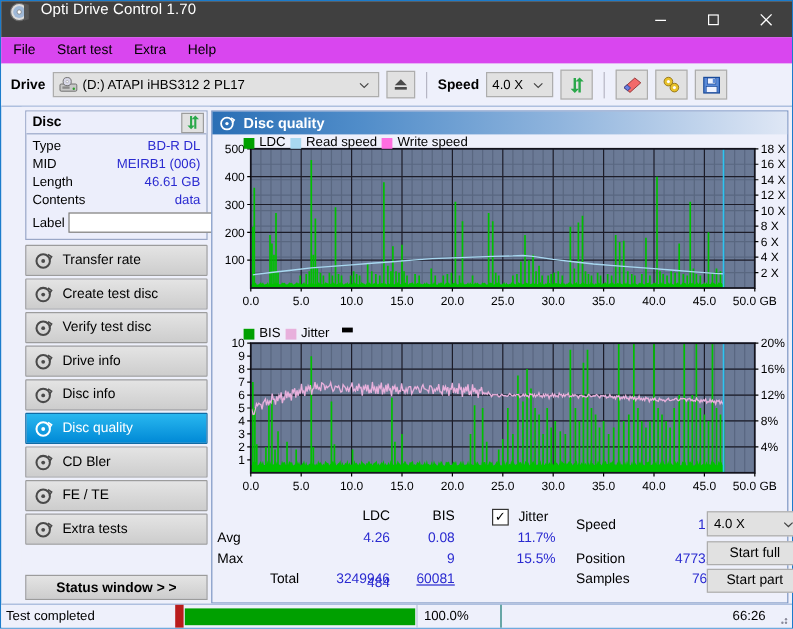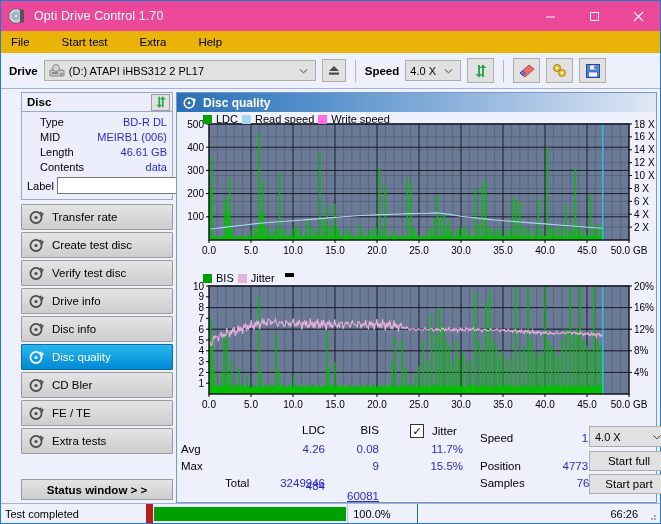--- a/index.html
+++ b/index.html
@@ -14,40 +14,40 @@
   #app {
     width: 661px; height: 524px;
     position: relative;
     background: #eef0fb;
     border: 1px solid #1b7ccc;
     display: flex; flex-direction: column;
   }
 
   
   .titlebar {
-    height: 30px; background: #ec4899; color: #fff;
-    display: flex; align-items: center;
+    height: 30px; background: #404040; color: #fff;
+    display: flex; 
     flex: 0 0 30px;
   }
   .title-icon {
     width: 18px; height: 18px; margin-left: 7px; margin-right: 8px;
     position: relative; flex: 0 0 18px;
   }
   .title-text { font-size: 12.5px; letter-spacing: .1px; }
   .winbtns { margin-left: auto; display: flex; height: 30px; }
   .winbtn {
     width: 44px; height: 30px; display: flex;
     align-items: center; justify-content: center;
     color: #fff; font-size: 13px; line-height: 1;
   }
 
   
   .menubar {
     flex: 0 0 22px; height: 22px; display: flex; align-items: center;
-    background: #eab308; padding-left: 8px; gap: 28px;
+    background: #d946ef; padding-left: 8px; gap: 14px;
     font-size: 11.5px; color: #000;
   }
   .menubar span { padding: 1px 2px; cursor: default; }
 
   
   .toolbar {
     flex: 0 0 36px; height: 36px; display: flex; align-items: center;
     background: #eef0fb; padding: 0 6px 0 8px; gap: 6px;
     border-bottom: 1px solid #9fb4d8;
   }
@@ -89,21 +89,21 @@
     background: #eceefb;
   }
   .disc-head .t { font-weight: bold; font-size: 11.5px; }
   .disc-head .btn {
     margin-left: auto; width: 19px; height: 17px;
     background: #e1e1e1; border: 1px solid #9c9c9c;
     display:flex; align-items:center; justify-content:center;
   }
   .disc-rows { padding: 2px 5px 4px 5px; }
   .drow { display: flex; height: 15px; align-items: center; font-size: 11px; }
-  .drow .k { color: #000; margin-left: 13px; }
+  .drow .k { color: #000; }
   .drow .v { margin-left: auto; color: #2a2ad0; }
   .labelrow { display: flex; align-items: center; margin-top: 2px; gap: 3px; }
   .label-input {
     flex: 1 1 auto; height: 17px; background: #fff;
     border: 1px solid #7a7a7a; font-size: 11px; padding: 0 3px;
     color:#000; font-family: "Liberation Sans", sans-serif;
   }
   .label-btn {
     width: 20px; height: 19px; background: #e1e1e1; border: 1px solid #9c9c9c;
     display:flex; align-items:center; justify-content:center; flex:0 0 20px;
@@ -920,21 +920,21 @@
           <div class="cell val" style="left:138px; top:21px; width:64px;">0.08</div>
           <div class="cell val" style="left:228px; top:21px; width:58px;">11.7%</div>
 
           <div class="cell lbl" style="left:4px;   top:38px;">Max</div>
           <div class="cell val" style="left:84px;  top:38px; width:64px;margin-top:20px;">484</div>
           <div class="cell val" style="left:138px; top:38px; width:64px;">9</div>
           <div class="cell val" style="left:228px; top:38px; width:58px;">15.5%</div>
 
           <div class="cell lbl" style="left:4px;   top:55px;margin-left:44px;">Total</div>
           <div class="cell val" style="left:64px;  top:55px; width:84px;">3249946</div>
-          <div class="cell val" style="left:138px; top:68px; width:64px;text-decoration:underline;">60081</div>
+          <div class="cell val" style="left:138px; top:55px; width:64px;text-decoration:underline;">60081</div>
 
           <div class="cell lbl" style="left:303px; top:10px;">Speed</div>
           <div class="cell val" style="left:360px; top:10px; width:78px;">1.73 X</div>
           <div class="cell lbl" style="left:303px; top:38px;">Position</div>
           <div class="cell val" style="left:360px; top:38px; width:78px;">47731 MB</div>
           <div class="cell lbl" style="left:303px; top:55px;">Samples</div>
           <div class="cell val" style="left:360px; top:55px; width:78px;">763058</div>
 
           <div class="statcombo" style="left:412px; top:4px; width:80px;">
             <span>4.0 X</span>

